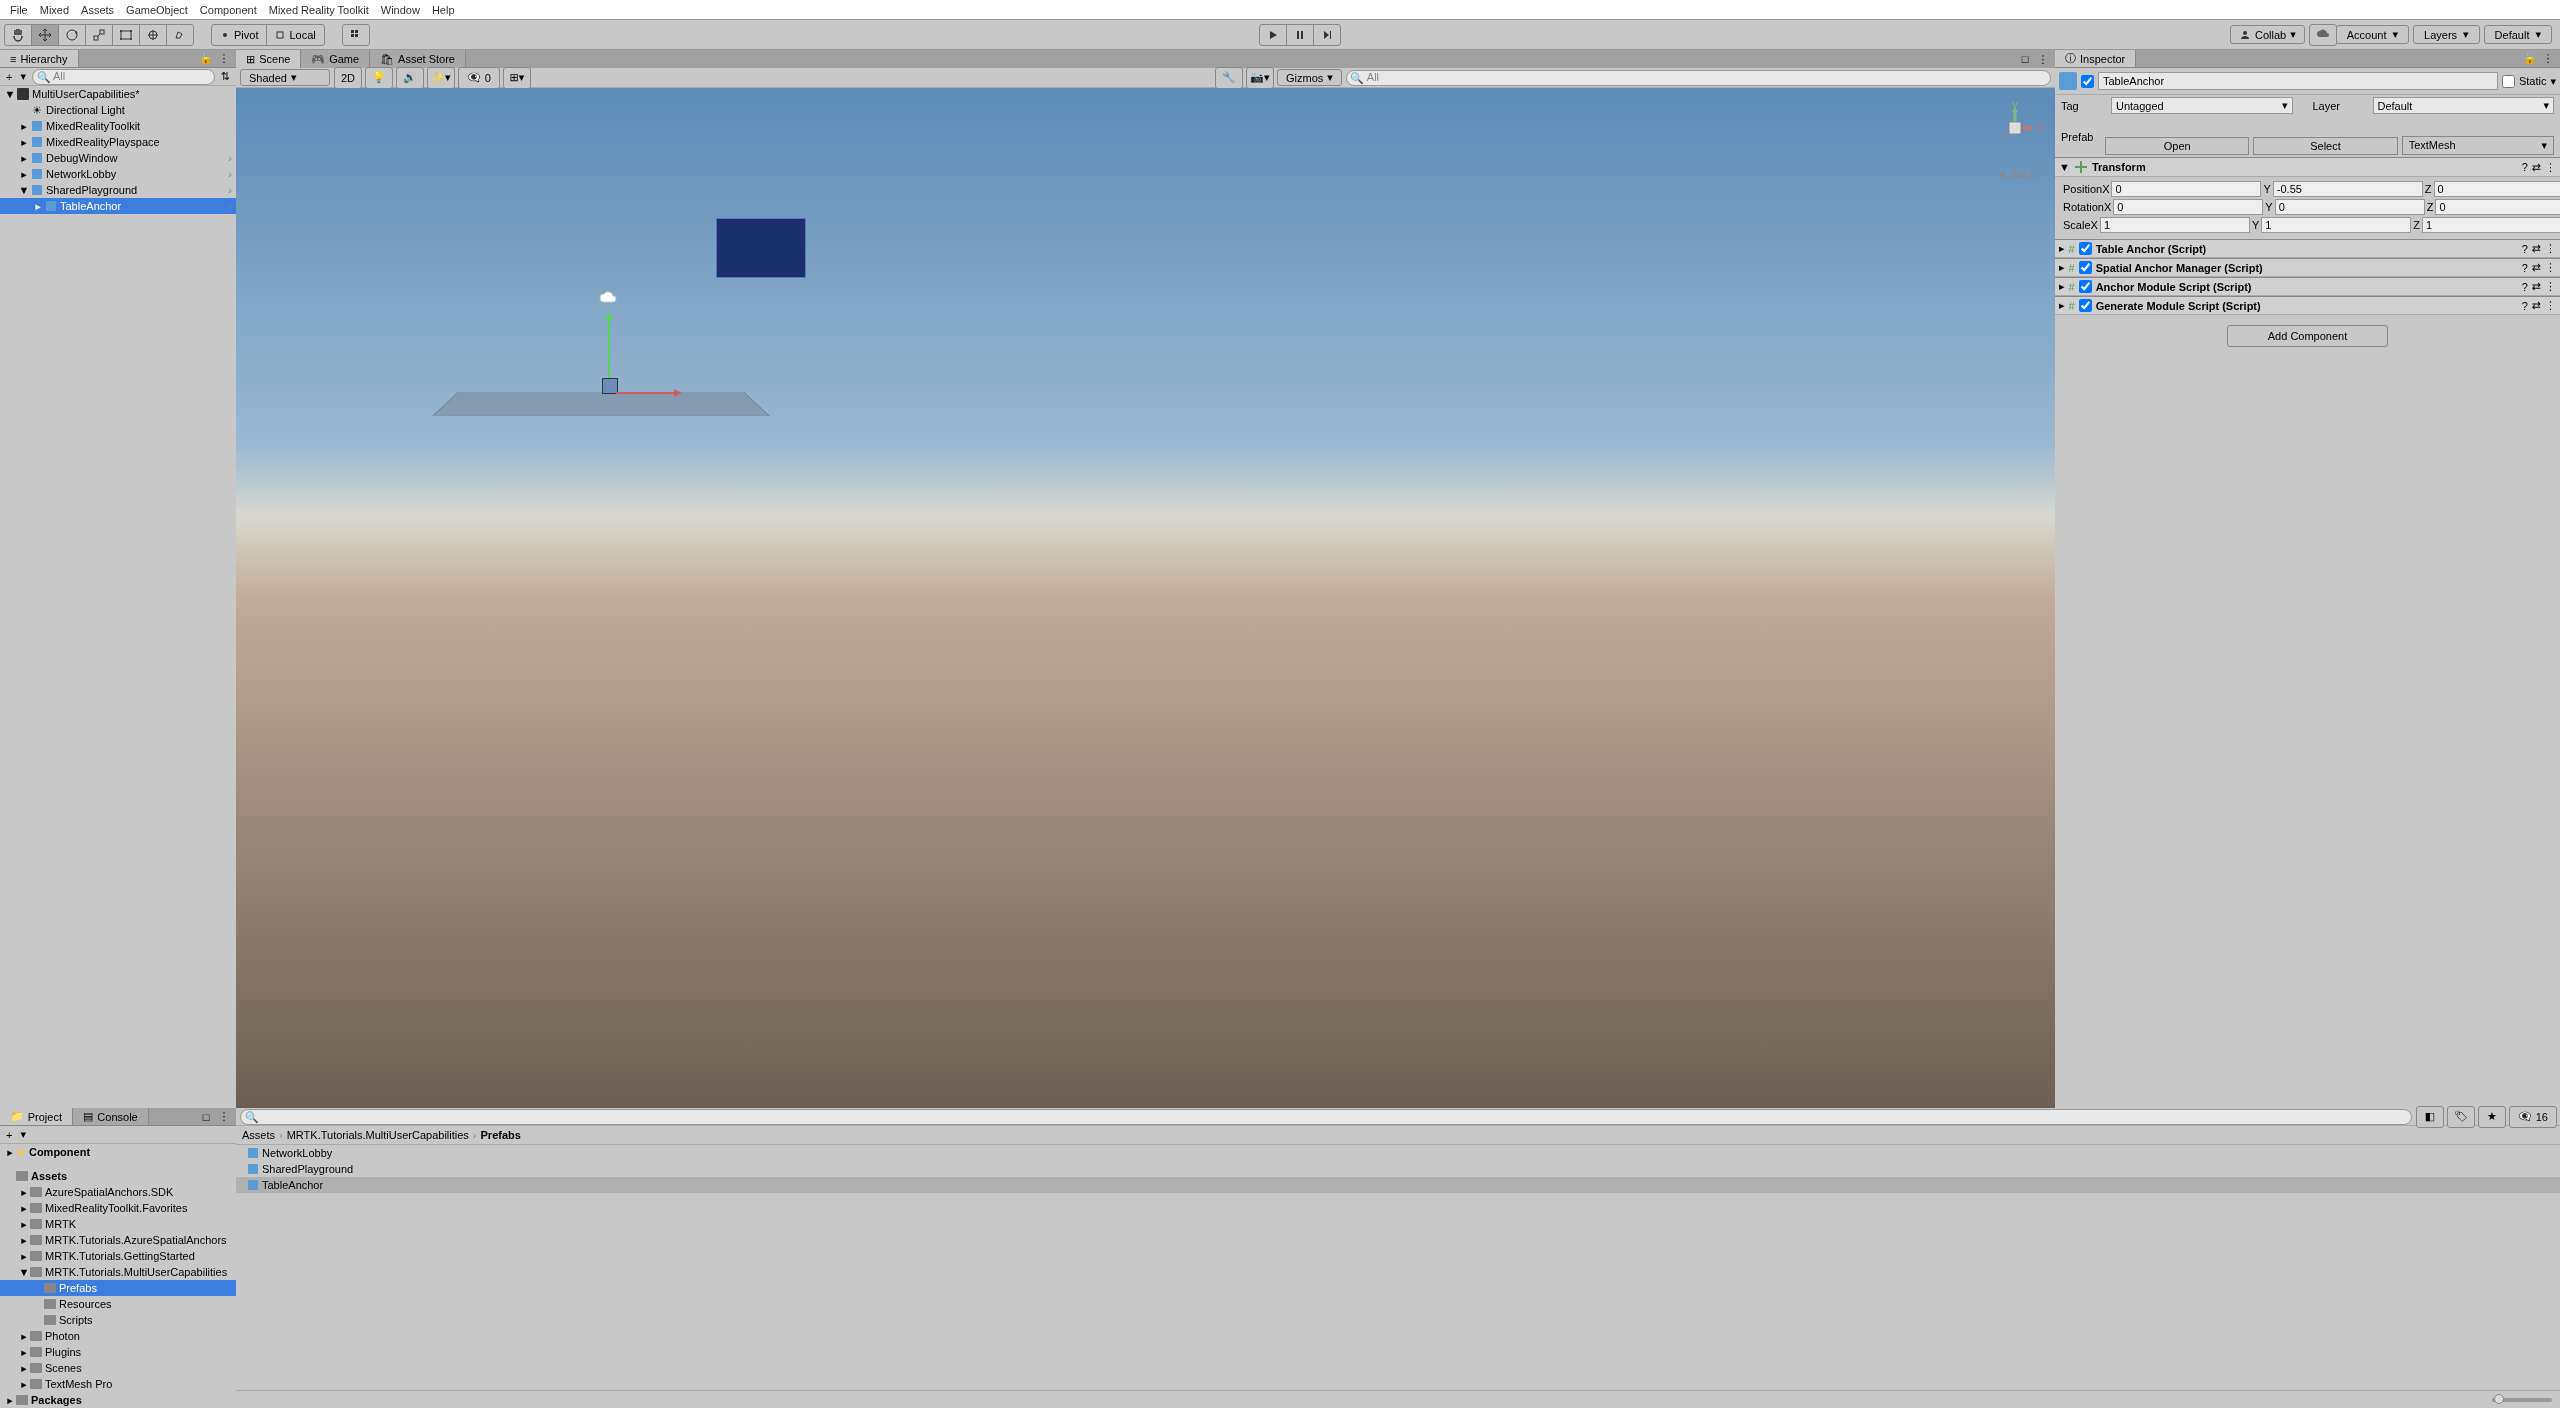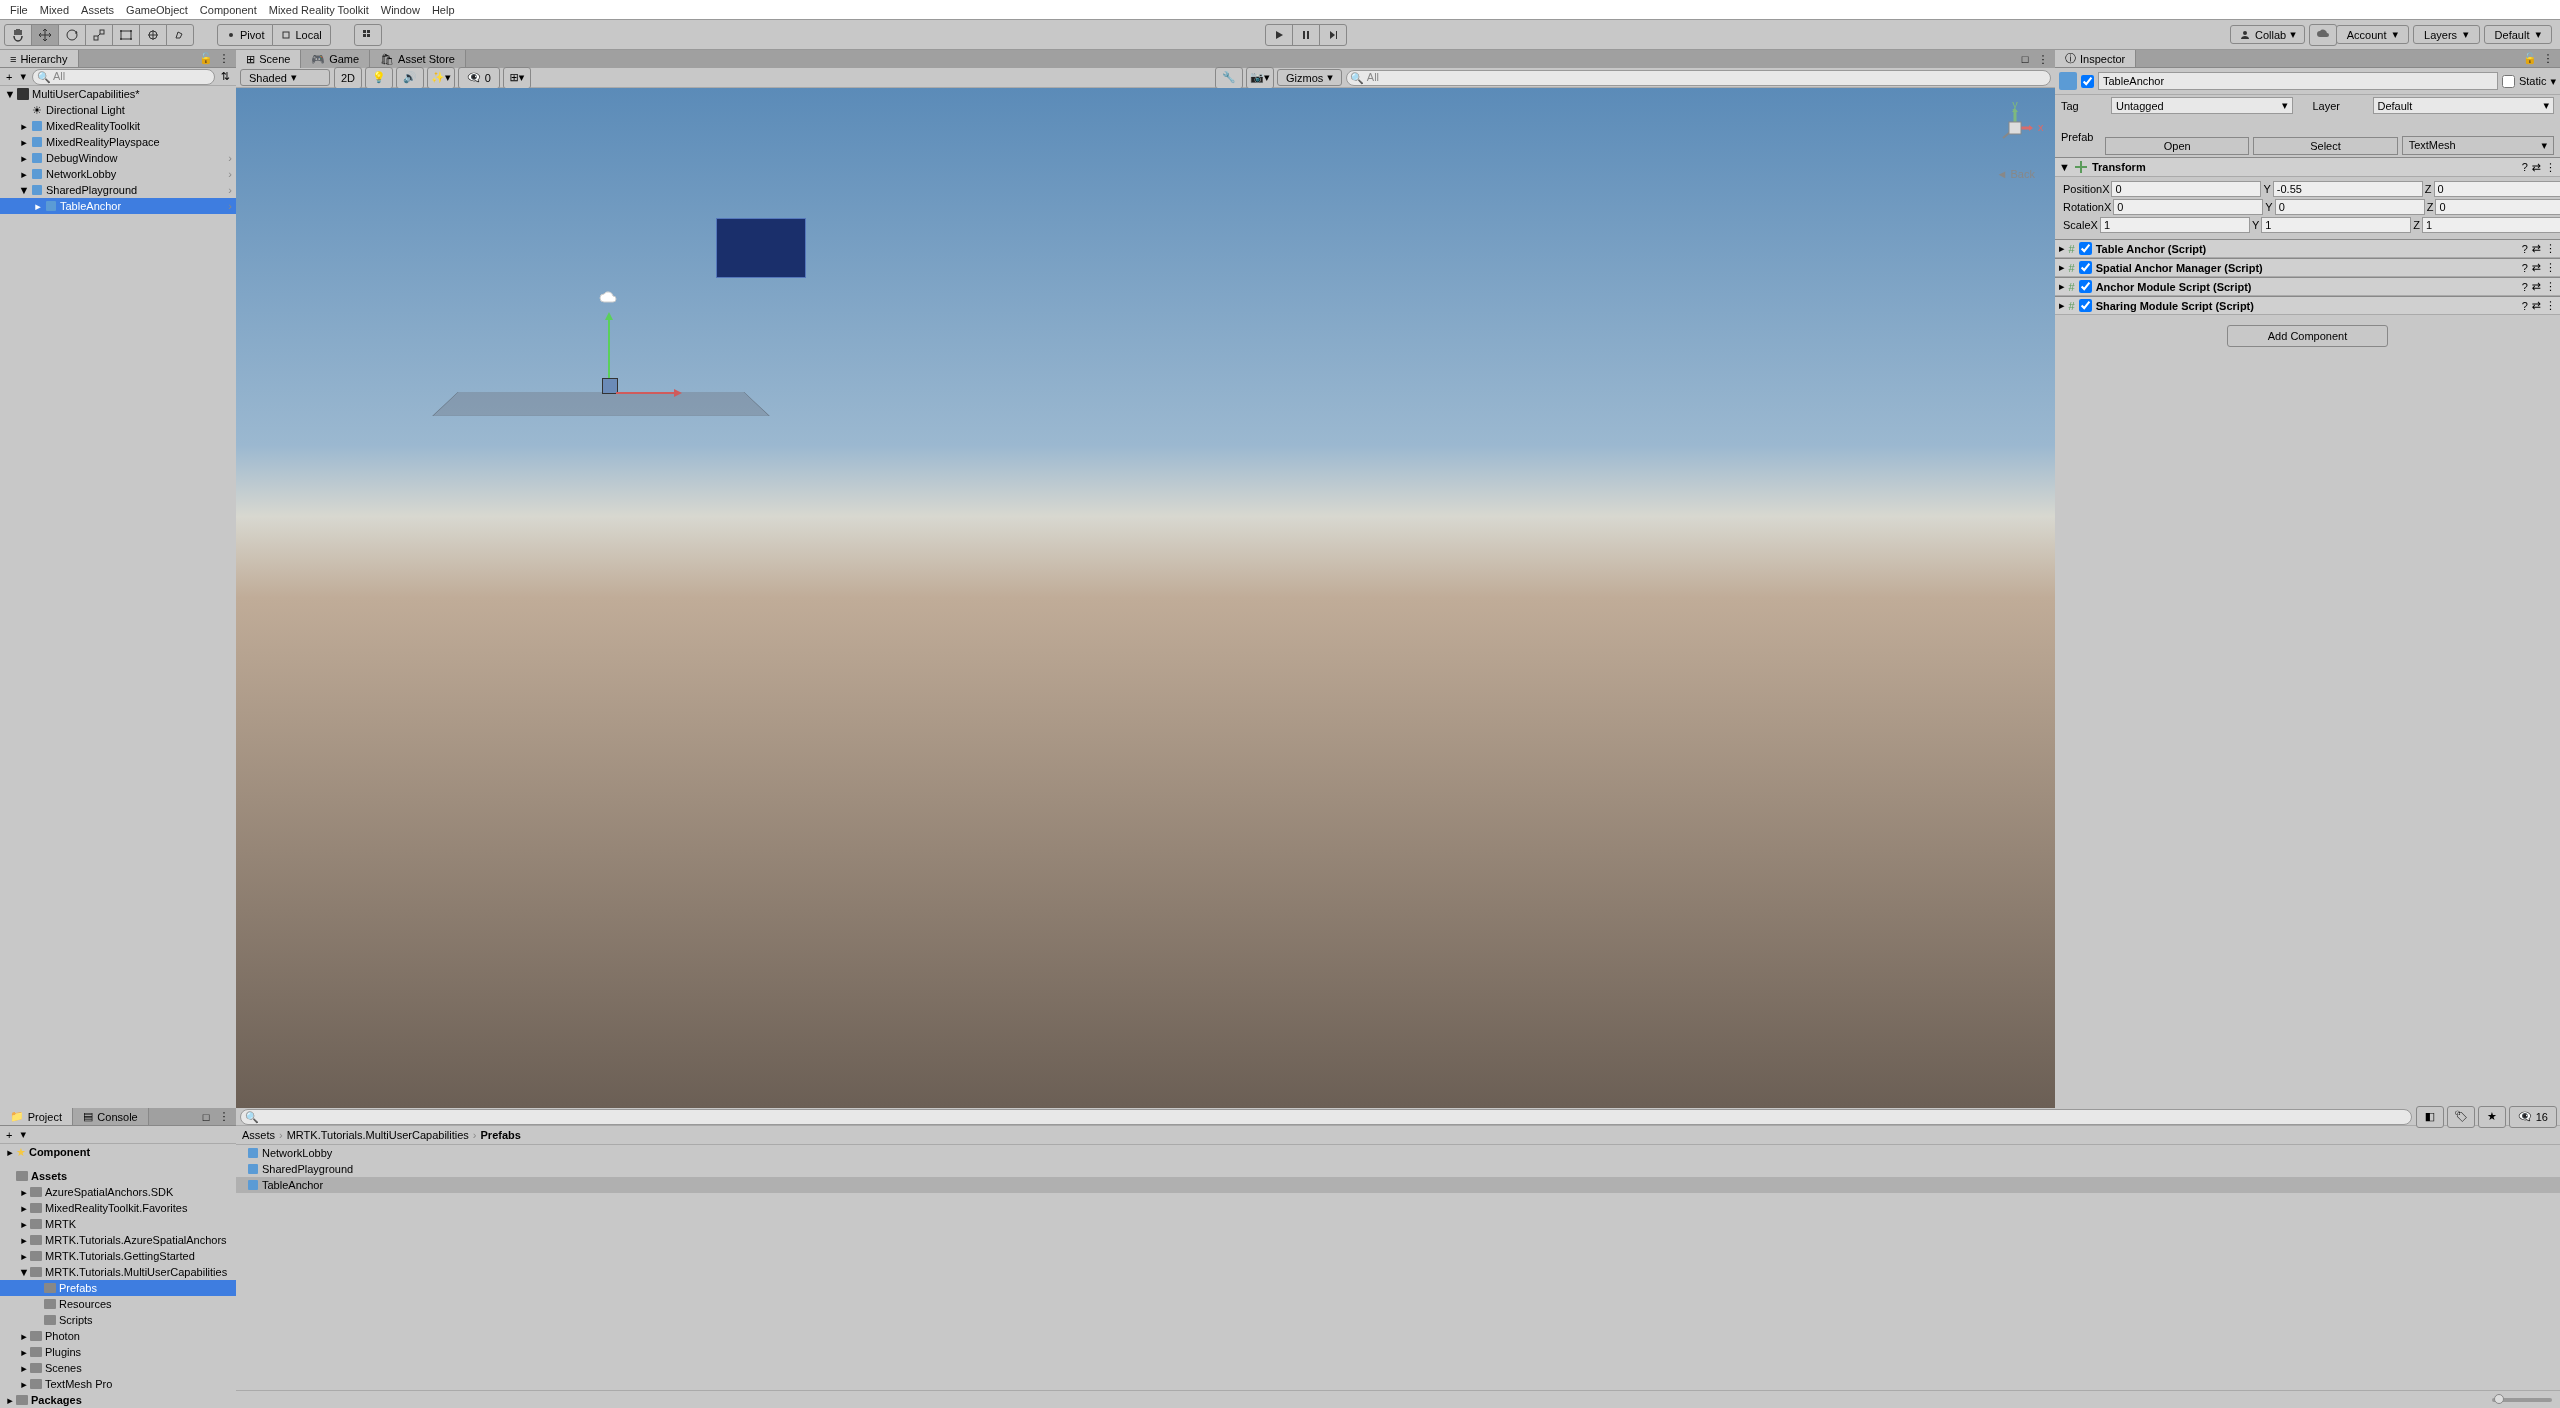--- a/index.html
+++ b/index.html
@@ -5,21 +5,21 @@
 * { margin: 0; padding: 0; box-sizing: border-box; font-family: Arial, sans-serif; font-size: 11px; user-select: none; }
 body { background: #c8c8c8; width: 2560px; height: 1408px; overflow: hidden; transform-origin: top left; }
 .root { display: flex; flex-direction: column; width: 100%; height: 100%; }
 
 
 .menubar { height: 20px; background: #fff; display: flex; align-items: center; padding: 0 4px; border-bottom: 1px solid #999; }
 .menubar-item { padding: 0 6px; color: #333; cursor: pointer; }
 
 
 .toolbar { height: 30px; background: #c8c8c8; display: flex; align-items: center; padding: 0 4px; border-bottom: 1px solid #999; }
-.tool-group { display: flex; margin-right: 24px; }
+.tool-group { display: flex; margin-right: 18px; }
 .tool-btn { width: 28px; height: 22px; background: #c8c8c8; border: 1px solid #888; border-radius: 3px; display: flex; align-items: center; justify-content: center; margin-right: -1px; cursor: pointer; }
 .tool-btn.first { border-radius: 3px 0 0 3px; }
 .tool-btn.last { border-radius: 0 3px 3px 0; }
 .tool-btn.mid { border-radius: 0; }
 .tool-btn.active { background: #a0a0a0; }
 .pivot-btn { width: auto; padding: 0 8px; display: flex; gap: 4px; }
 .toolbar-spacer { flex: 1; }
 .play-controls { display: flex; }
 .collab-btn { background: #c8c8c8; border: 1px solid #888; border-radius: 3px; padding: 2px 8px; display: flex; align-items: center; gap: 4px; cursor: pointer; margin-right: 4px; }
 .account-btn { background: #c8c8c8; border: 1px solid #888; border-radius: 3px; padding: 2px 10px; cursor: pointer; margin-right: 4px; display: flex; align-items: center; gap: 6px; }
@@ -494,21 +494,21 @@
               <input type="checkbox" checked="" style="">
               <b>Anchor Module Script (Script)</b>
               <span style="margin-left:auto">?</span>
               <span>⇄</span>
               <span>⋮</span>
             </div>
             <div class="component-header">
               <span>▸</span>
               <span style="color:#5b9b5b">#</span>
               <input type="checkbox" checked="" style="">
-              <b>Sharing Module Script (Script)</b>
+              <b>Generate Module Script (Script)</b>
               <span style="margin-left:auto">?</span>
               <span>⇄</span>
               <span>⋮</span>
             </div>
           </div>
 
         <button class="add-component-btn">Add Component</button>
       </div>
     </div>
   </div>

